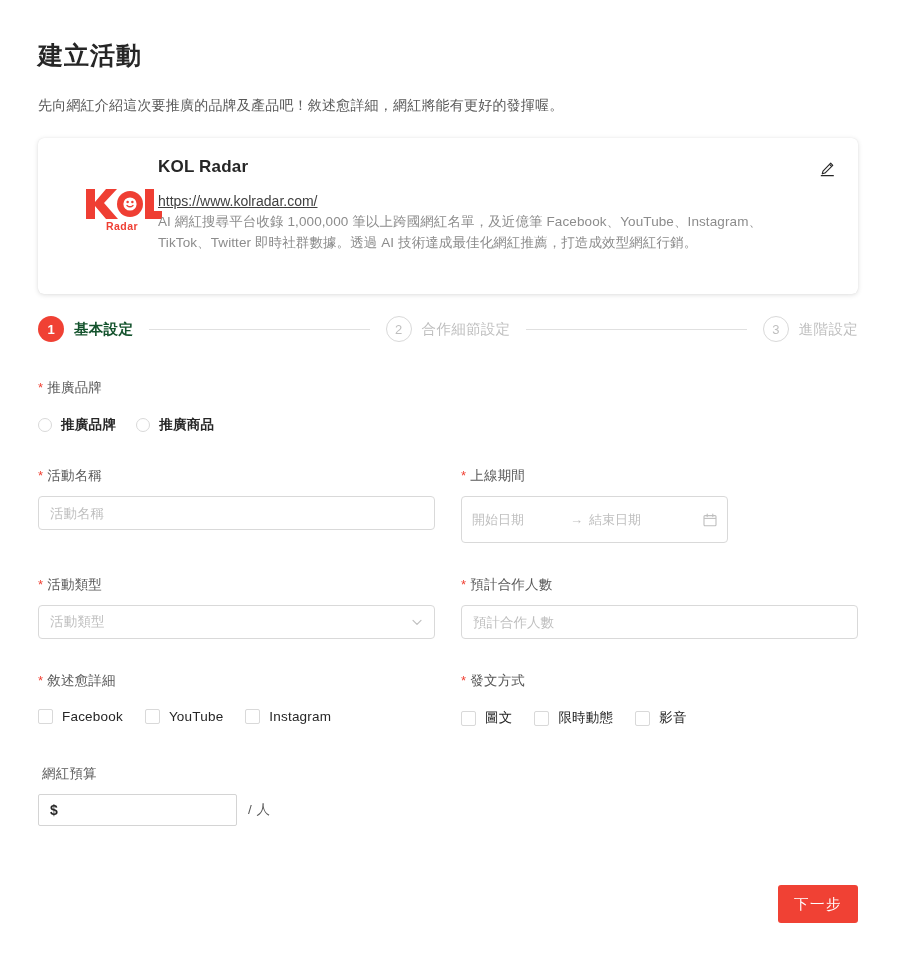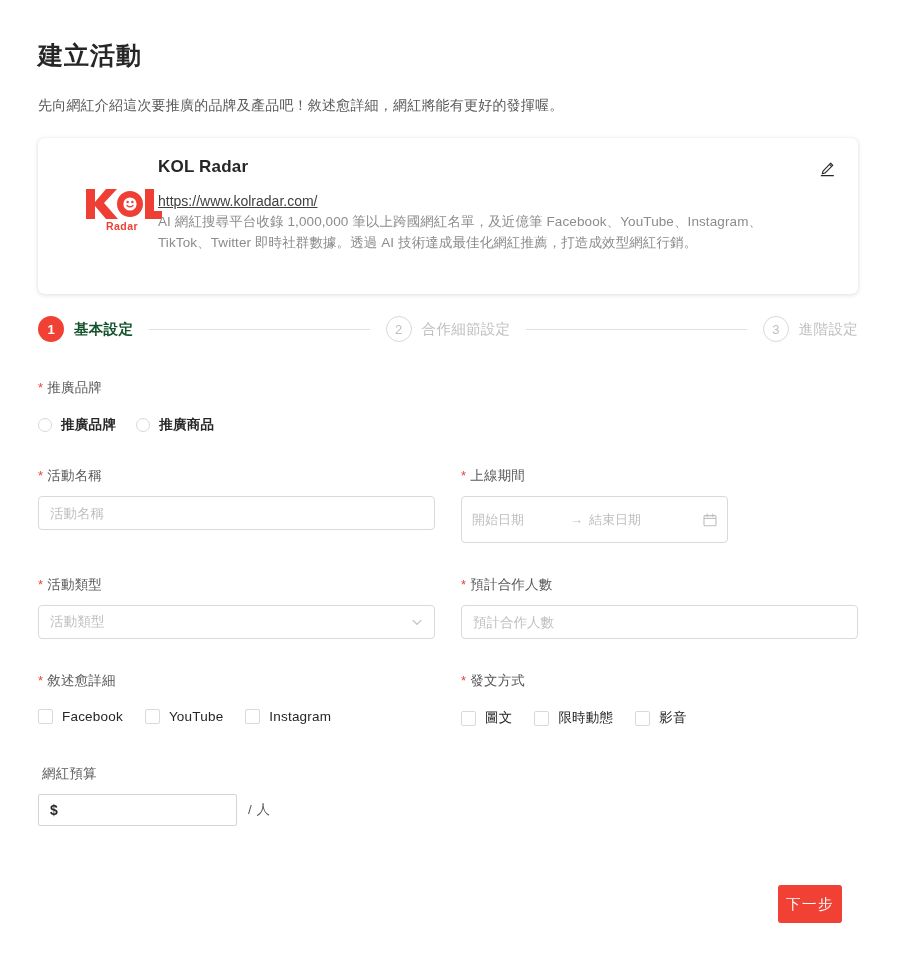--- a/index.html
+++ b/index.html
@@ -309,21 +309,21 @@
     margin-left: 11px;
     font-size: 13.5px;
     color: #595959;
     letter-spacing: 0.5px;
   }
 
   
   .next-btn {
     position: absolute;
     left: 778px; top: 885px;
-    width: 64px; height: 38px;
+    width: 80px; height: 38px;
     background: #f04134;
     color: #ffffff;
     border: none;
     border-radius: 3px;
     font-size: 14.5px;
     font-weight: 400;
     letter-spacing: 1.5px;
     font-family: inherit;
     cursor: pointer;
   }

